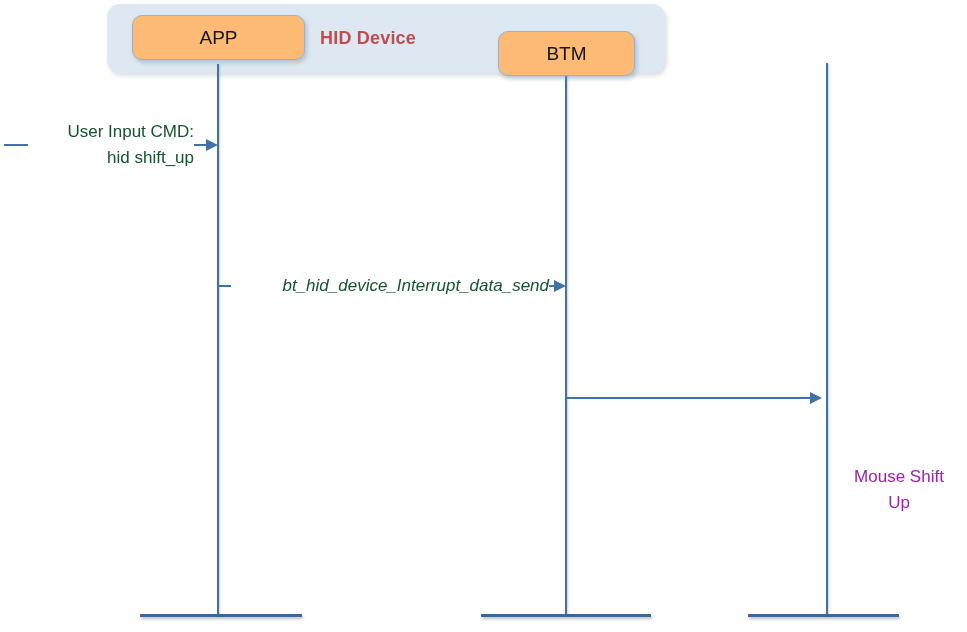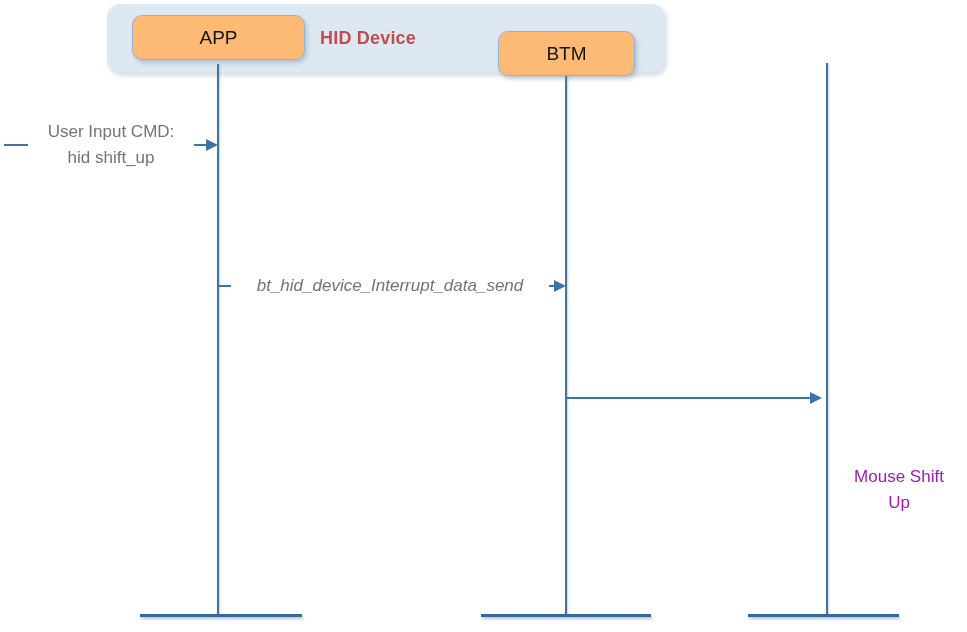--- a/index.html
+++ b/index.html
@@ -50,21 +50,21 @@
     position:absolute;height:2px;background:#3f72a8;
   }
   .msg-head{
     position:absolute;width:0;height:0;
     border-top:6px solid transparent;
     border-bottom:6px solid transparent;
     border-left:12px solid #3f72a8;
   }
   .msg-label{
     position:absolute;background:#ffffff;
-    text-align:center;font-size:17px;line-height:26px;color:#737373;
+    text-align:right;font-size:17px;line-height:26px;color:#14532d;
   }
   .note-label{
     position:absolute;text-align:center;
     font-size:17px;line-height:26px;color:#a21caf;
   }
 </style>
 </head>
 <body>
 
 <div class="canvas">

